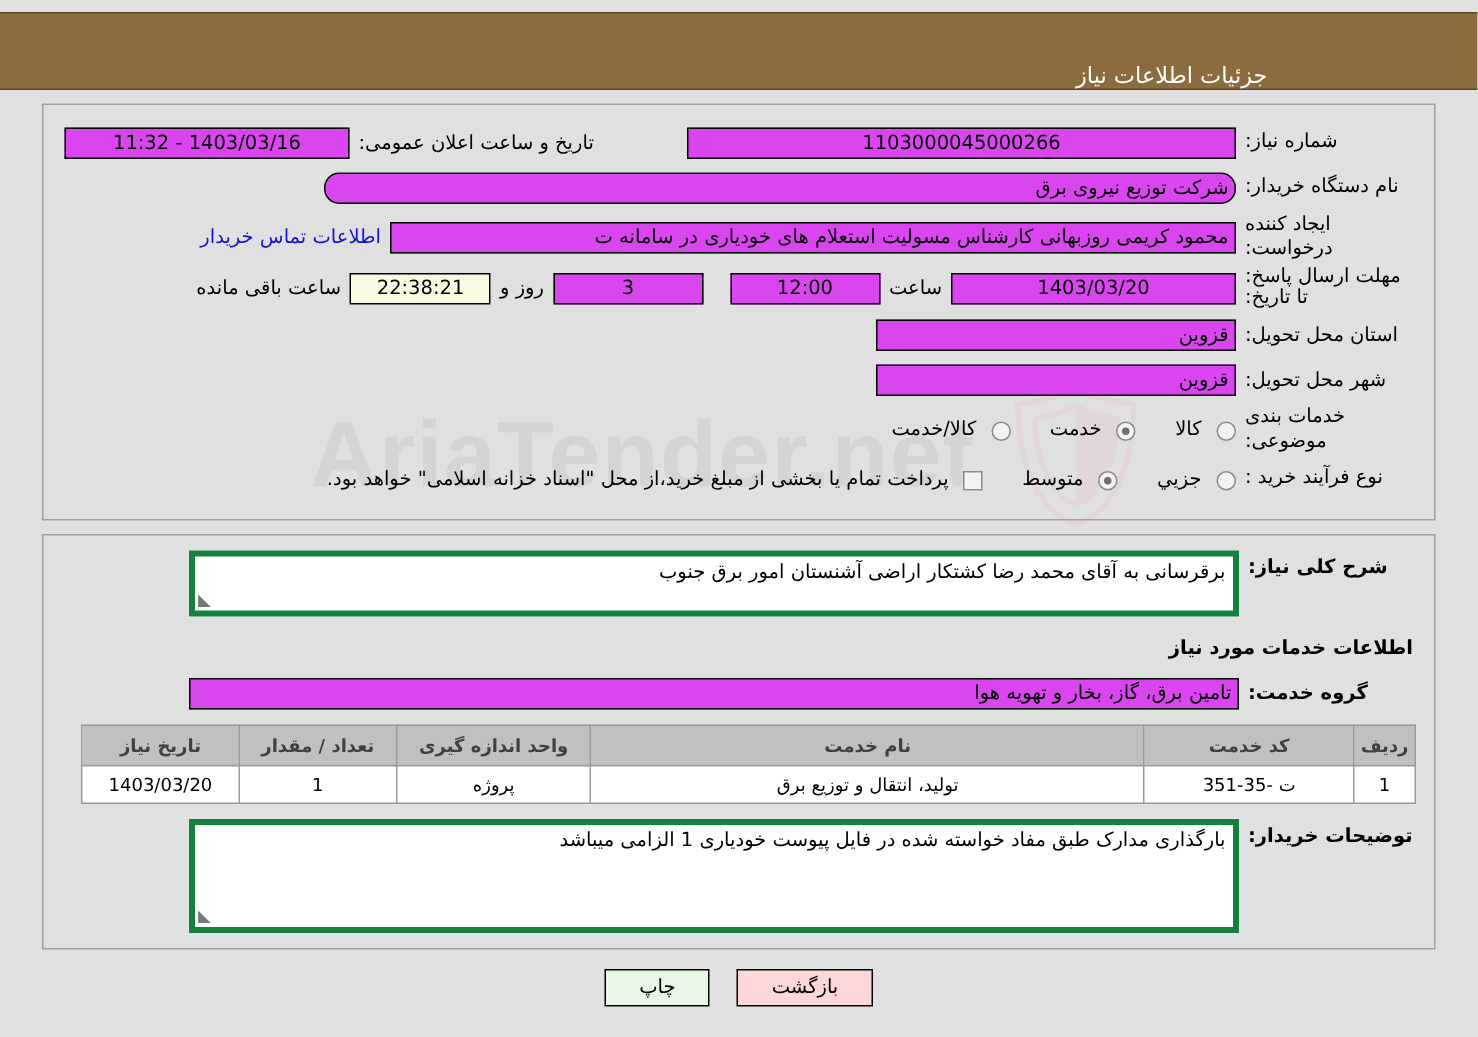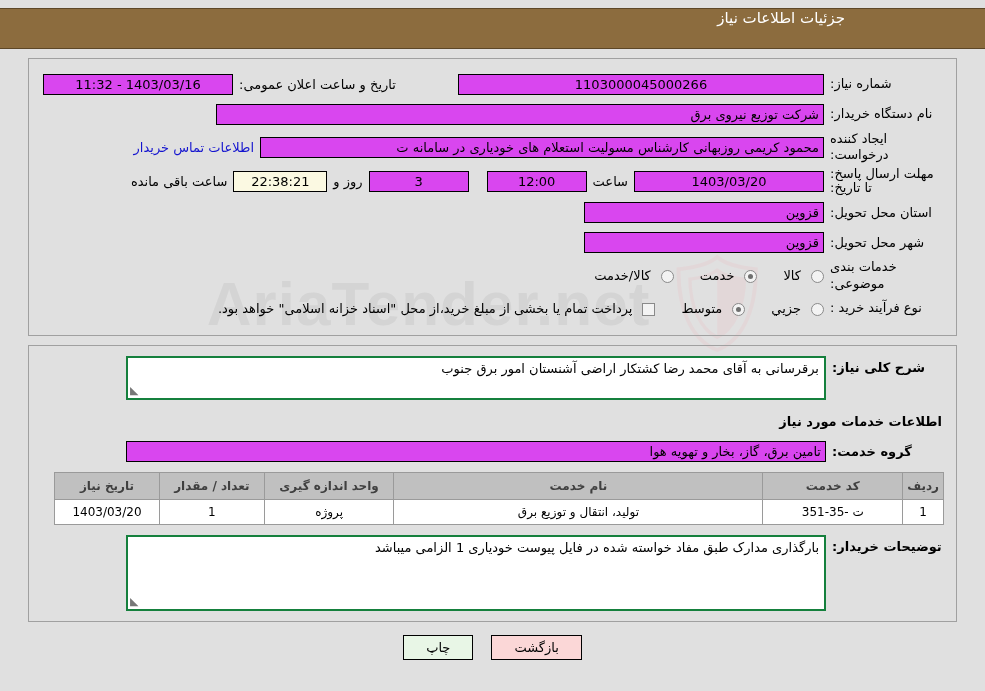--- a/index.html
+++ b/index.html
@@ -29,25 +29,25 @@
     color: #b9b9b9;
     font-family: "Liberation Sans", sans-serif;
     direction: ltr;
   }
   .wm-shield { color: #e8c3c8; font-size: 96px; margin-left: 6px; }
 
   
   .header-bar {
     position: relative; z-index: 2;
     margin: 8px 0 0 0;
-    height: 41px;
+    height: 52px;
     background: #8c6c3e;
     border-top: 1px solid #5d4727;
     border-bottom: 1px solid #5d4727;
-    display: flex; align-items: flex-start;
+    display: flex; align-items: flex-end;
     padding-right: 140px;
   }
   .header-title { color: #ffffff; font-size: 15px; font-weight: normal; }
 
   
   .panel {
     position: relative; z-index: 1;
     margin: 9px 28px 0 28px;
     border: 1px solid #a0a0a0;
     background: transparent;
@@ -72,21 +72,21 @@
     line-height: 19px;
     padding: 0 4px;
     font-size: 13px;
     text-align: center;
     overflow: hidden; white-space: nowrap;
   }
   .field.rt { text-align: right; }
   .field.cream { background: #fbf9e2; }
 
   .w-need   { width: 366px; }
-  .w-buyer  { width: 608px; }
+  .w-buyer  { width: 608px; border-radius: 10px; }
   .w-creator{ width: 564px; padding-left: 8px; }
   .w-date   { width: 190px; }
   .w-hour   { width: 100px; }
   .w-days   { width: 100px; }
   .w-count  { width: 94px; }
   .w-prov   { width: 240px; }
 
   .inline-txt { font-size: 13px; padding: 0 6px; white-space: nowrap; }
   .link { color: #1414cf; font-size: 13px; padding: 0 6px; white-space: nowrap; cursor: pointer; }
 
@@ -113,21 +113,21 @@
   .chk {
     width: 13px; height: 13px;
     border: 1px solid #8a8a8a; background: #f3f3f3;
     display: inline-block; flex: 0 0 13px;
   }
 
   
   .ta-row { display: flex; align-items: flex-start; }
   .ta-lbl { width: 118px; flex: 0 0 118px; text-align: left; padding-left: 6px; font-weight: bold; font-size: 13px; padding-top: 4px; }
   .textarea {
-    background: #fff; border: 2px solid #15803d;
+    background: #fff; border: 4px solid #15803d;
     width: 700px; min-height: 44px;
     padding: 3px 5px 0 5px;
     font-size: 13px; text-align: right;
     position: relative;
   }
   .textarea.tall { min-height: 76px; }
   .grip { position: absolute; left: 2px; bottom: 1px; font-size: 11px; color: #777; transform: scaleX(-1); }
 
   .section-head { font-weight: bold; font-size: 13px; margin: 14px 0 12px 0; text-align: right; padding-right: 2px; }
 

